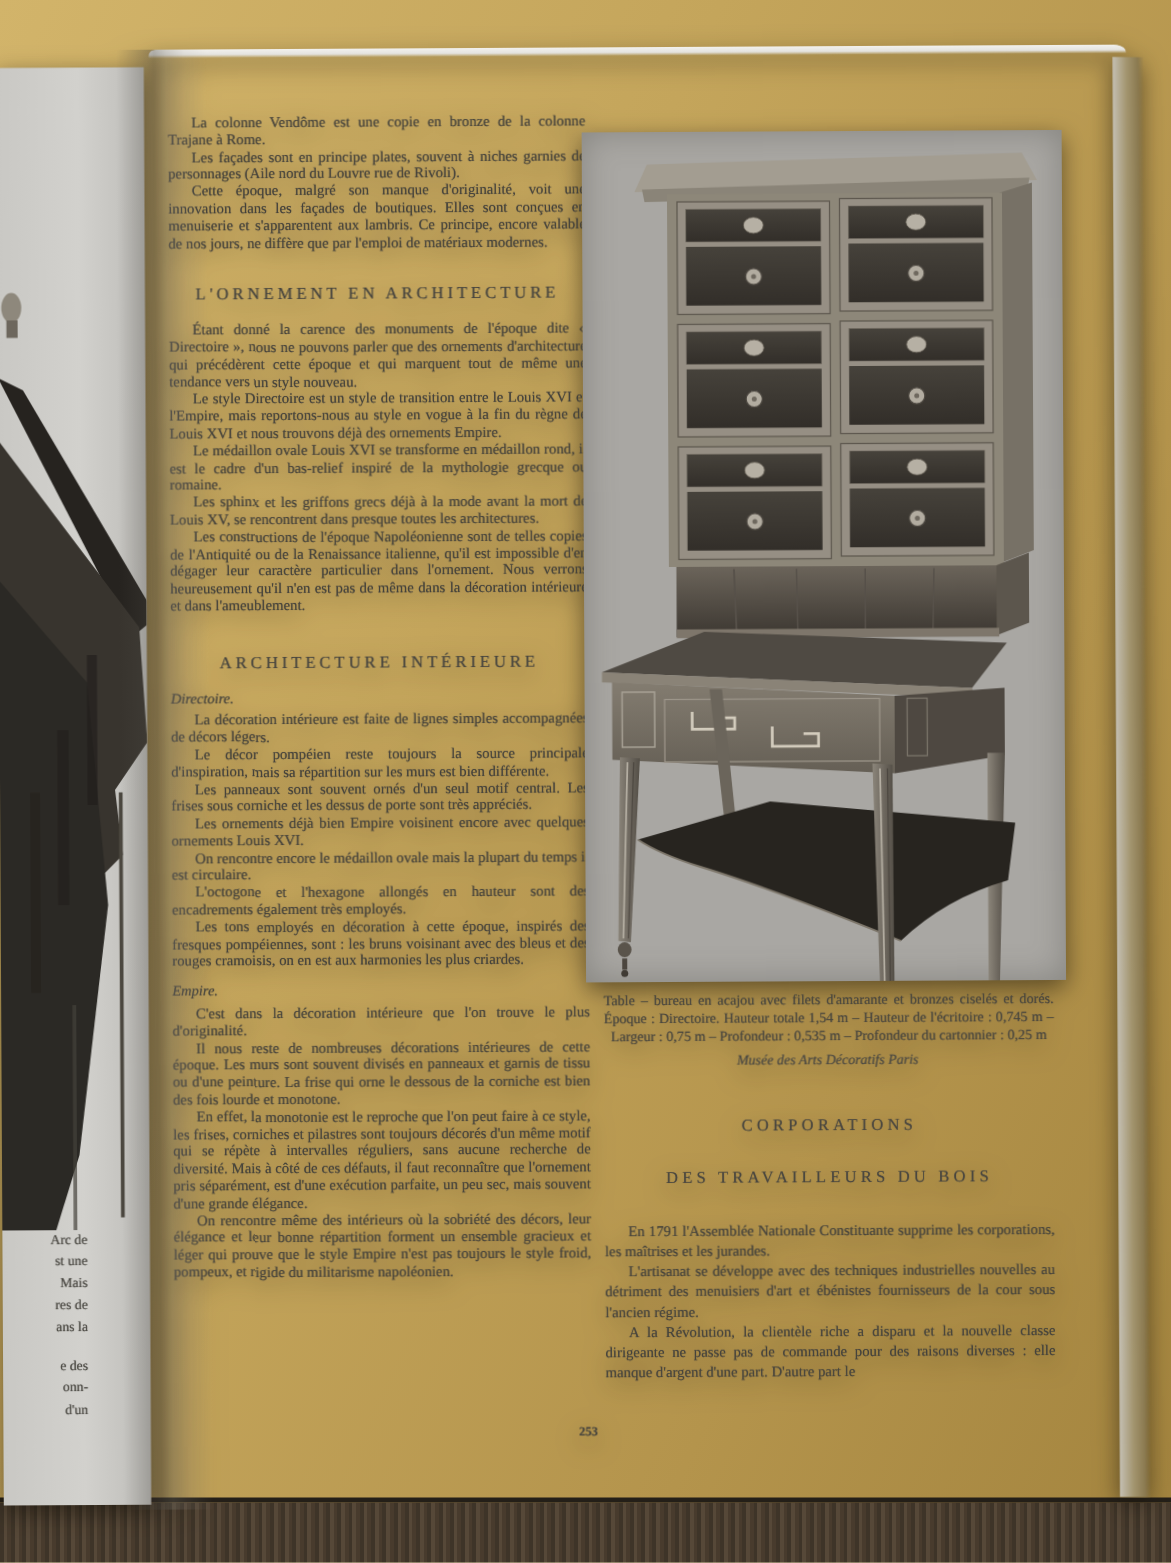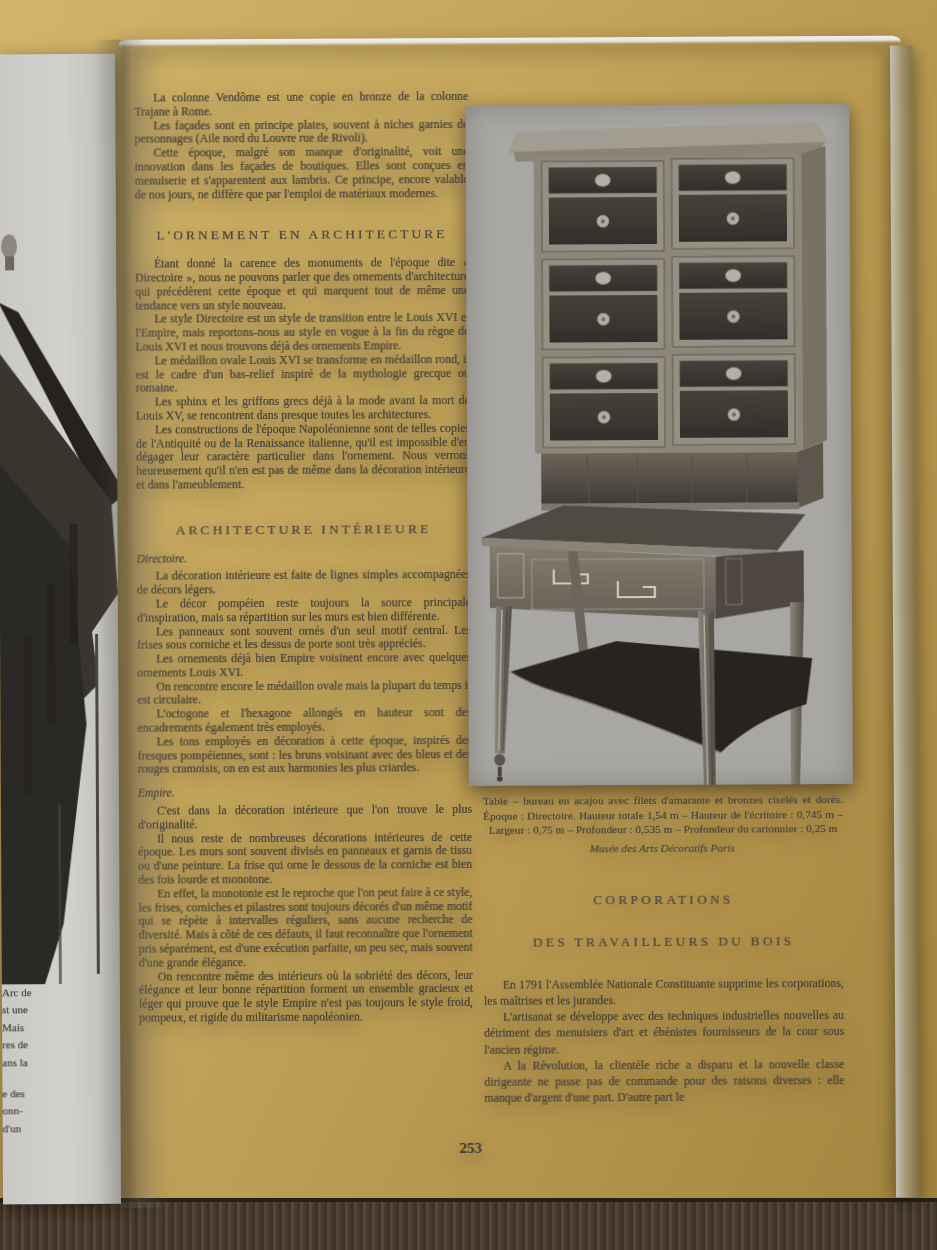--- a/index.html
+++ b/index.html
@@ -42,21 +42,21 @@
     pointer-events:none;z-index:5;
   }
   .fore-edge{
     position:absolute;left:893px;top:10px;width:25px;height:1152px;
     background:linear-gradient(90deg,#c4bfb2 0%,#a2946e 45%,#8b7a50 80%,rgba(139,122,80,0) 100%);
     transform:skewY(1.2deg);
   }
   
   .left-fragments{
     position:absolute;right:50px;top:930px;width:68px;
-    font-size:11px;line-height:17.4px;color:#4a4842;text-align:left;
+    font-size:11px;line-height:17.4px;color:#4a4842;text-align:right;
     text-shadow:0 0 .6px rgba(70,68,62,.7);
   }
   .frag-gap{height:14px;}
   
   .col-text{
     position:absolute;left:19px;top:52px;width:334px;
     font-size:11.8px;line-height:13.8px;color:#43413b;
     text-align:justify;text-shadow:0 0 .6px rgba(67,65,59,.65);
   }
   .col-text p{margin:0;text-indent:1.6em;}
@@ -86,21 +86,21 @@
     font-size:13.2px;font-weight:normal;letter-spacing:3.4px;text-align:center;
     margin:0 0 26px 0;color:#47453f;text-shadow:0 0 .6px rgba(71,69,63,.6);
   }
   .corp .body{
     font-size:11.8px;line-height:16.2px;text-align:justify;
     text-shadow:0 0 .6px rgba(68,66,60,.65);
   }
   .corp .body p{margin:0;text-indent:1.6em;}
   .page-number{
     position:absolute;left:330px;top:1102px;width:40px;text-align:center;
-    font-size:15px;color:#45433d;text-shadow:0 0 .6px rgba(69,67,61,.6);font-weight:bold;
+    font-size:10px;color:#45433d;text-shadow:0 0 .6px rgba(69,67,61,.6);font-weight:bold;
   }
 </style>
 </head>
 <body>
 
 <div class="carpet"></div>
 
 <div class="book">
 
   <div class="page-left">

